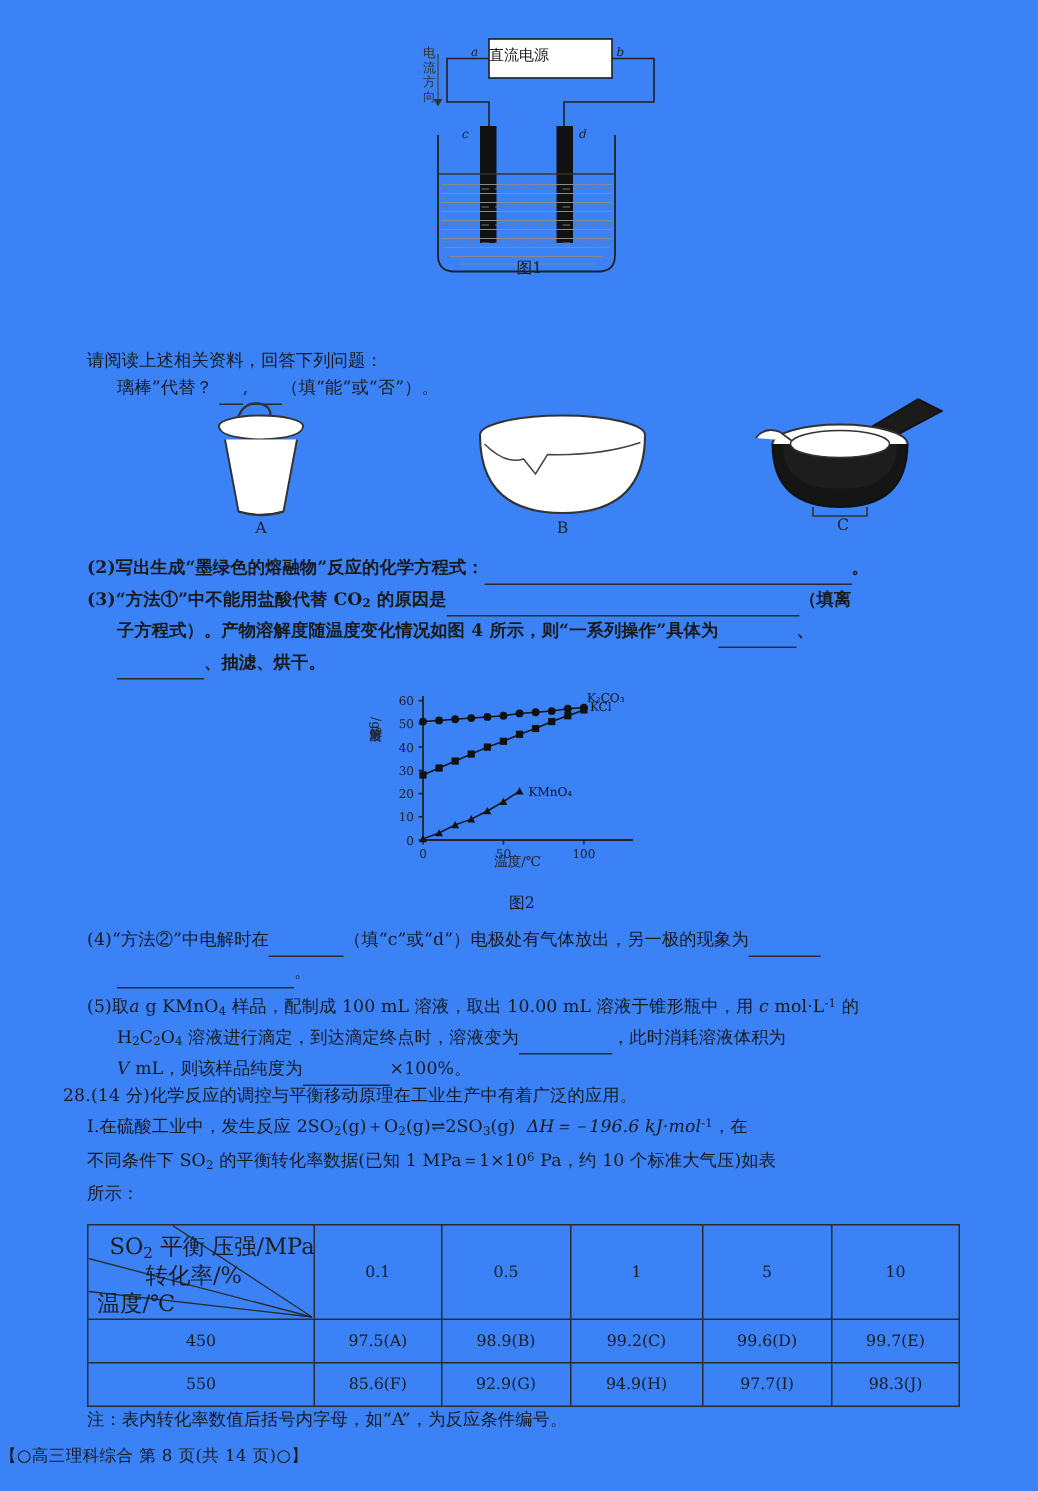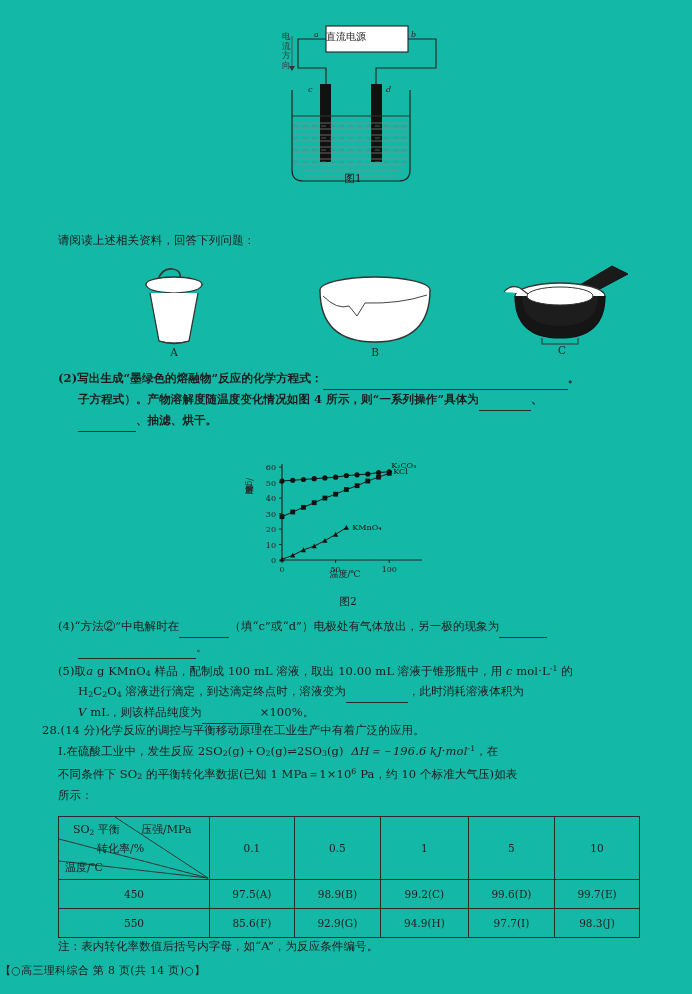--- a/index.html
+++ b/index.html
@@ -13,21 +13,21 @@
     position: relative;
     font-family: "DejaVu Serif", "Liberation Serif", serif;
     color: #1a1a1a;
     overflow: hidden;
   }
   .page {
     position: absolute;
     left: 0; top: 0;
     width: 692px;
     height: 994px;
-    background: #14b8a6;
+    background: #3b82f6;
   }
 
   
   .txt {
     font-size: 11.5px;
     line-height: 17px;
     letter-spacing: 0.1px;
   }
   .q-line { margin: 0 0 1px 0; }
   .indent { padding-left: 20px; }
@@ -124,21 +124,21 @@
     color: #1c1c1c;
   }
   .hdr-cell {
     position: relative;
     height: 62px;
     width: 150px;
     padding: 0 !important;
   }
   .hdr-cell .lbl {
     position: absolute;
-    font-size: 11px;
+    font-size: 15px;
     white-space: nowrap;
   }
   .hdr-p { left: 82px; top: 5px; }
   .hdr-r { left: 38px; top: 24px; }
   .hdr-t { left: 6px;  top: 43px; }
   .row-td { height: 22px; }
 
   
   #footer {
     position: absolute;
@@ -207,20 +207,24 @@
       <text x="153" y="19" font-size="8" font-family="DejaVu Serif, serif" fill="#222" font-style="italic">b</text>
       <text x="50" y="74" font-size="8" font-family="DejaVu Serif, serif" fill="#222" font-style="italic">c</text>
       <text x="128" y="74" font-size="8" font-family="DejaVu Serif, serif" fill="#222" font-style="italic">d</text>
     </svg>
     <div style="position:absolute; left:68px; top:12px; width:82px; text-align:left; font-size:10px;font-family:Liberation Serif, serif;">直流电源</div>
   </div>
   <div id="fig1-cap">图1</div>
 
   <div id="t-intro" class="txt">
     <div class="q-line">请阅读上述相关资料，回答下列问题：</div>
+    <div class="q-line indent">
+      <span>璃棒”代替？</span>
+      <span class="fill" style="width:16px">&nbsp;</span>,<span class="fill" style="width:22px">&nbsp;</span><span>（填“能”或“否”）。</span>
+    </div>
   </div>
 
   <div id="apparatus">
 
     <div class="app-item" style="left:68px; top:0;">
       <svg width="100" height="86" viewBox="0 0 100 86">
         <path d="M30 18 Q34 6 44 7 Q54 8 52 18" fill="none" stroke="#333" stroke-width="1.6"></path>
         <ellipse cx="46" cy="22" rx="28" ry="7" fill="#fff" stroke="#333" stroke-width="1.3"></ellipse>
         <path d="M18 22 Q18 30 46 31 Q74 30 74 22" fill="#fff" stroke="#333" stroke-width="1.2"></path>
         <path d="M22 31 L31 79 Q46 84 61 79 L70 31" fill="#fff" stroke="#333" stroke-width="1.3"></path>
@@ -248,20 +252,23 @@
         <ellipse cx="60" cy="34" rx="33" ry="9" fill="#fff" stroke="#333" stroke-width="1"></ellipse>
         <path d="M42 76 L42 82 L78 82 L78 76" fill="none" stroke="#333" stroke-width="1.1"></path>
       </svg>
       <div class="app-label" style="left:52px; top:82px;">C</div>
     </div>
   </div>
 
   <div id="t-q2q3" class="txt">
     <div class="q-line">
       <span>(2)写出生成“墨绿色的熔融物”反应的化学方程式：</span><span class="fill" style="width:245px">&nbsp;</span><span>。</span>
+    </div>
+    <div class="q-line">
+      <span>(3)“方法①”中不能用盐酸代替 CO</span><sub>2</sub><span> 的原因是</span><span class="fill" style="width:235px">&nbsp;</span><span>（填离</span>
     </div>
     <div class="q-line indent">
       <span>子方程式）。产物溶解度随温度变化情况如图 4 所示，则“一系列操作”具体为</span><span class="fill" style="width:52px">&nbsp;</span><span>、</span>
     </div>
     <div class="q-line indent">
       <span class="fill" style="width:58px">&nbsp;</span><span>、抽滤、烘干。</span>
     </div>
   </div>
 
   <div id="fig2-wrap">

